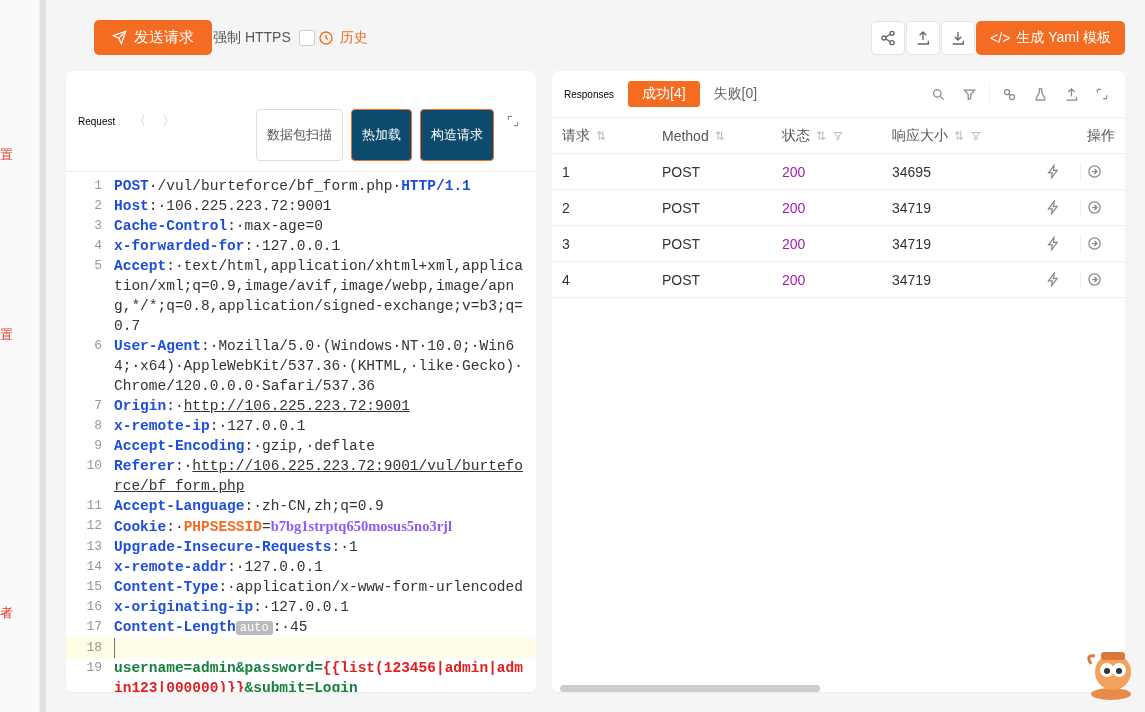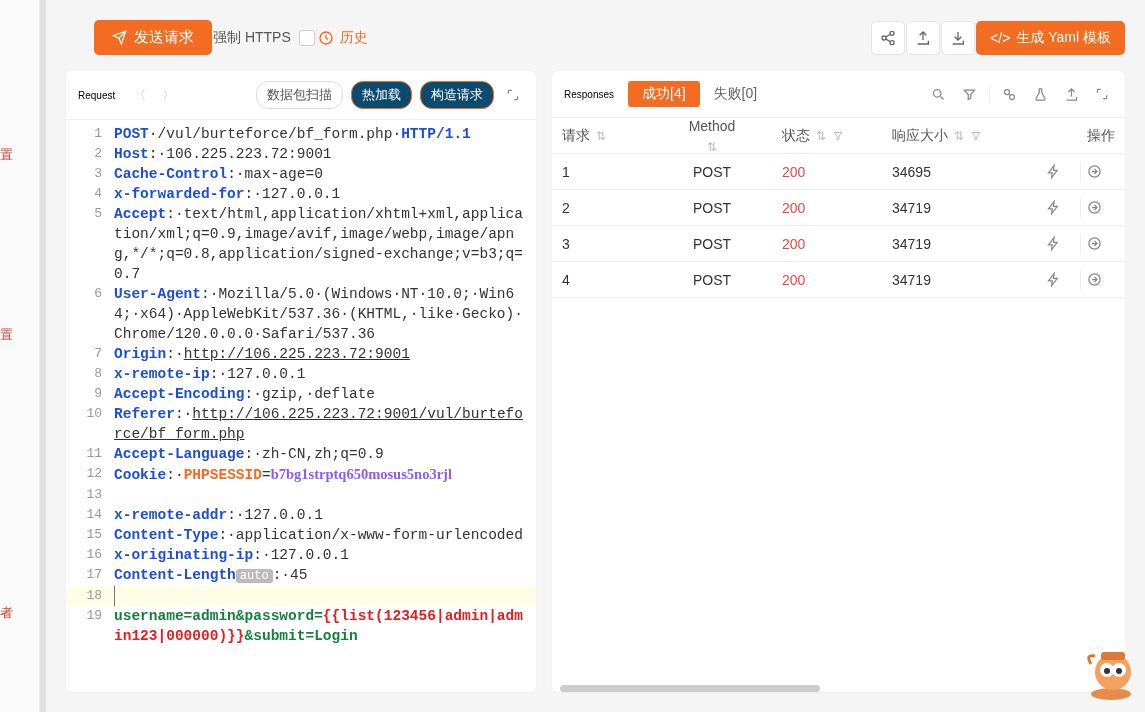--- a/index.html
+++ b/index.html
@@ -16,21 +16,21 @@
 .spacer { flex: 1; }
 .iconbtn { width: 34px; height: 34px; border: 1px solid #e5e5e5; border-radius: 5px; background: #fff; display: inline-flex; align-items: center; justify-content: center; cursor: pointer; color: #666; }
 .btn-yaml { background: #f36c21; color: #fff; border: none; padding: 8px 14px; border-radius: 5px; font-size: 14px; display: inline-flex; align-items: center; gap: 6px; cursor: pointer; }
 .split { display: flex; gap: 16px; flex: 1; min-height: 0; }
 .panel { background: #fff; border-radius: 6px; display: flex; flex-direction: column; min-height: 0; box-shadow: 0 1px 2px rgba(0,0,0,0.04); }
 .panel-left { width: 470px; }
 .panel-right { flex: 1; }
 .panel-head { display: flex; align-items: center; gap: 8px; padding: 10px 12px; border-bottom: 1px solid #eee; }
 .panel-title { font-size: 10px; color: #000000; margin-right: 6px; }
 .nav-chev { color: #bbb; padding: 0 4px; cursor: pointer; font-size: 13px; }
-.pill { border: 1px solid #ddd; background: #fff; color: #555; padding: 4px 10px; border-radius: 12px; font-size: 13px; cursor: pointer; }
+.pill { border: 1px solid #ddd; background: #fff; color: #555; padding: 16px 10px; border-radius: 4px; font-size: 13px; cursor: pointer; margin-top: 28px; }
 .pill-orange { background: #0c4a6e; border-color: #f36c21; color: #fff; }
 .head-icon { color: #888; cursor: pointer; padding: 0 4px; font-size: 15px; }
 .tabs { display: flex; }
 .tab { padding: 4px 14px; font-size: 14px; cursor: pointer; color: #666; border-radius: 3px; }
 .tab.active { background: #f36c21; color: #fff; }
 .editor { flex: 1; overflow: auto; font-family: Consolas, "Courier New", monospace; font-size: 14.5px; line-height: 20px; padding: 4px 0 10px 0; position: relative; }
 .ed-line { display: flex; white-space: pre; }
 .gutter { width: 48px; flex-shrink: 0; text-align: right; color: #999; padding-right: 12px; user-select: none; font-size: 13px; }
 .code { flex: 1; padding-right: 8px; word-break: break-all; white-space: pre-wrap; }
 .code .hk { color: #1d4ed8; font-weight: bold; }
@@ -44,26 +44,26 @@
 .code .auto { background: #bbb; color: #fff; border-radius: 3px; padding: 0 4px; font-size: 12px; }
 .code .body-kv { color: #15803d; font-weight: bold; }
 .code .tpl { color: #e02020; font-weight: bold; }
 .cursor-line { background: #fffde6; }
 .cursor-line .code { border-left: 1px solid #777; padding-left: 2px; position: relative; }
 .table { flex: 1; overflow: auto; font-size: 14px; }
 .trow { display: flex; border-bottom: 1px solid #eee; height: 36px; align-items: center; }
 .th { color: #555; font-weight: 500; }
 .trow > div { padding: 0 10px; display: flex; align-items: center; gap: 6px; }
 .col-req { width: 100px; }
-.col-meth { width: 120px; flex-direction: column; }
+.col-meth { width: 120px; }
 .col-status { width: 110px; }
 .col-size { width: 130px; }
 .col-ops { flex: 1; justify-content: flex-end; gap: 10px; }
 .sort-icn { color: #bbb; font-size: 12px; }
-.status200 { color: #ef4444; }
+.status200 { color: #a21caf; }
 .op-icn { color: #888; cursor: pointer; width: 28px; text-align: center; }
 .op-sep { width: 1px; height: 18px; background: #eee; }
 .hscroll-track { height: 7px; margin: 6px 8px 0 8px; }
 .hscroll-thumb { width: 260px; height: 7px; background: #ccc; border-radius: 4px; }
 .mascot { position: absolute; right: 2px; bottom: 10px; width: 60px; height: 58px; }
 svg { display: block; }
 </style>
 </head>
 <body>
 
@@ -144,21 +144,21 @@
           <div class="ed-line"><div class="gutter">3</div><div class="code"><span class="hk">Cache-Control</span>:·<span class="hv">max-age=0</span></div></div>
           <div class="ed-line"><div class="gutter">4</div><div class="code"><span class="hk">x-forwarded-for</span>:·<span class="hv">127.0.0.1</span></div></div>
           <div class="ed-line"><div class="gutter">5</div><div class="code"><span class="hk">Accept</span>:·<span class="hv">text/html,application/xhtml+xml,application/xml;q=0.9,image/avif,image/webp,image/apng,*/*;q=0.8,application/signed-exchange;v=b3;q=0.7</span></div></div>
           <div class="ed-line"><div class="gutter">6</div><div class="code"><span class="hk">User-Agent</span>:·<span class="hv">Mozilla/5.0·(Windows·NT·10.0;·Win64;·x64)·AppleWebKit/537.36·(KHTML,·like·Gecko)·Chrome/120.0.0.0·Safari/537.36</span></div></div>
           <div class="ed-line"><div class="gutter">7</div><div class="code"><span class="hk">Origin</span>:·<span class="lnk">http://106.225.223.72:9001</span></div></div>
           <div class="ed-line"><div class="gutter">8</div><div class="code"><span class="hk">x-remote-ip</span>:·<span class="hv">127.0.0.1</span></div></div>
           <div class="ed-line"><div class="gutter">9</div><div class="code"><span class="hk">Accept-Encoding</span>:·<span class="hv">gzip,·deflate</span></div></div>
           <div class="ed-line"><div class="gutter">10</div><div class="code"><span class="hk">Referer</span>:·<span class="lnk">http://106.225.223.72:9001/vul/burteforce/bf_form.php</span></div></div>
           <div class="ed-line"><div class="gutter">11</div><div class="code"><span class="hk">Accept-Language</span>:·<span class="hv">zh-CN,zh;q=0.9</span></div></div>
           <div class="ed-line"><div class="gutter">12</div><div class="code"><span class="hk">Cookie</span>:·<span class="ck">PHPSESSID</span>=<span class="ckv">b7bg1strptq650mosus5no3rjl</span></div></div>
-          <div class="ed-line"><div class="gutter">13</div></div>
+          <div class="ed-line"><div class="gutter">13</div><div class="code"><span class="hk">Upgrade-Insecure-Requests</span>:·<span class="hv">1</span></div></div>
           <div class="ed-line"><div class="gutter">14</div><div class="code"><span class="hk">x-remote-addr</span>:·<span class="hv">127.0.0.1</span></div></div>
           <div class="ed-line"><div class="gutter">15</div><div class="code"><span class="hk">Content-Type</span>:·<span class="hv">application/x-www-form-urlencoded</span></div></div>
           <div class="ed-line"><div class="gutter">16</div><div class="code"><span class="hk">x-originating-ip</span>:·<span class="hv">127.0.0.1</span></div></div>
           <div class="ed-line"><div class="gutter">17</div><div class="code"><span class="hk">Content-Length</span><span class="auto">auto</span>:·<span class="hv">45</span></div></div>
           <div class="ed-line cursor-line"><div class="gutter">18</div><div class="code"></div></div>
           <div class="ed-line"><div class="gutter">19</div><div class="code"><span class="body-kv">username=admin&amp;password=</span><span class="tpl">{{list(123456|admin|admin123|000000)}}</span><span class="body-kv">&amp;submit=Login</span></div></div>
         </div>
     </div>
 
     <div class="panel panel-right">

